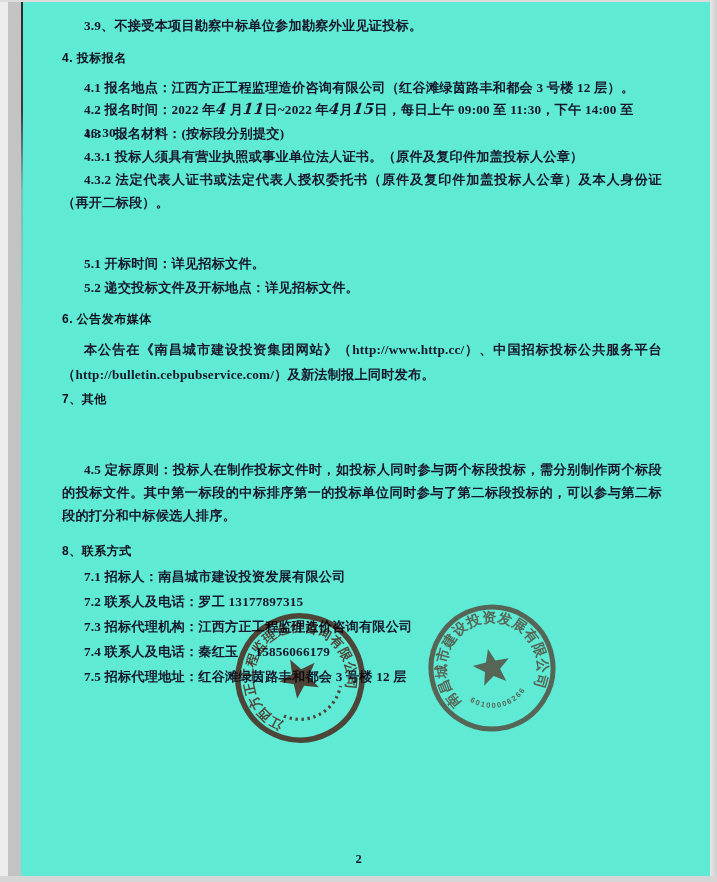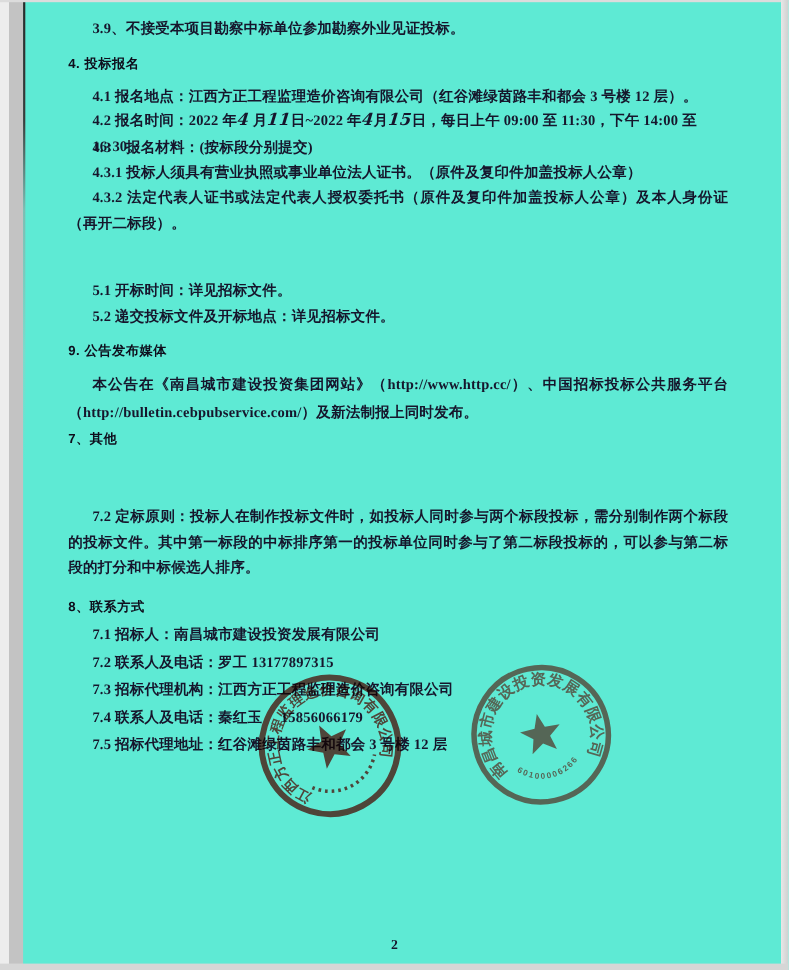--- a/index.html
+++ b/index.html
@@ -64,31 +64,31 @@
   </div>
 
   <div class="blk" style="top:252px">
     <p class="item ind">5.1 开标时间：详见招标文件。</p>
   </div>
   <div class="blk" style="top:276px">
     <p class="item ind">5.2 递交投标文件及开标地点：详见招标文件。</p>
   </div>
 
   <div class="blk" style="top:308px">
-    <p class="hd">9. 公告发布媒体</p>
+    <p class="hd">6. 公告发布媒体</p>
   </div>
   <div class="blk" style="top:337px;line-height:25px">
     <p class="item wrap" style="line-height:25px">本公告在《南昌城市建设投资集团网站》（http://www.http.cc/）、中国招标投标公共服务平台（http://bulletin.cebpubservice.com/）及新法制报上同时发布。</p>
   </div>
 
   <div class="blk" style="top:388px">
     <p class="hd">7、其他</p>
   </div>
   <div class="blk" style="top:458px">
-    <p class="item wrap">7.2 定标原则：投标人在制作投标文件时，如投标人同时参与两个标段投标，需分别制作两个标段的投标文件。其中第一标段的中标排序第一的投标单位同时参与了第二标段投标的，可以参与第二标段的打分和中标候选人排序。</p>
+    <p class="item wrap">4.5 定标原则：投标人在制作投标文件时，如投标人同时参与两个标段投标，需分别制作两个标段的投标文件。其中第一标段的中标排序第一的投标单位同时参与了第二标段投标的，可以参与第二标段的打分和中标候选人排序。</p>
   </div>
 
   <div class="blk" style="top:540px">
     <p class="hd">8、联系方式</p>
   </div>
   <div class="blk c8" style="top:564px">
     <p class="item ind">7.1 招标人：南昌城市建设投资发展有限公司</p>
     <p class="item ind">7.2 联系人及电话：罗工  13177897315</p>
     <p class="item ind">7.3 招标代理机构：江西方正工程监理造价咨询有限公司</p>
     <p class="item ind">7.4 联系人及电话：秦红玉　 15856066179</p>

